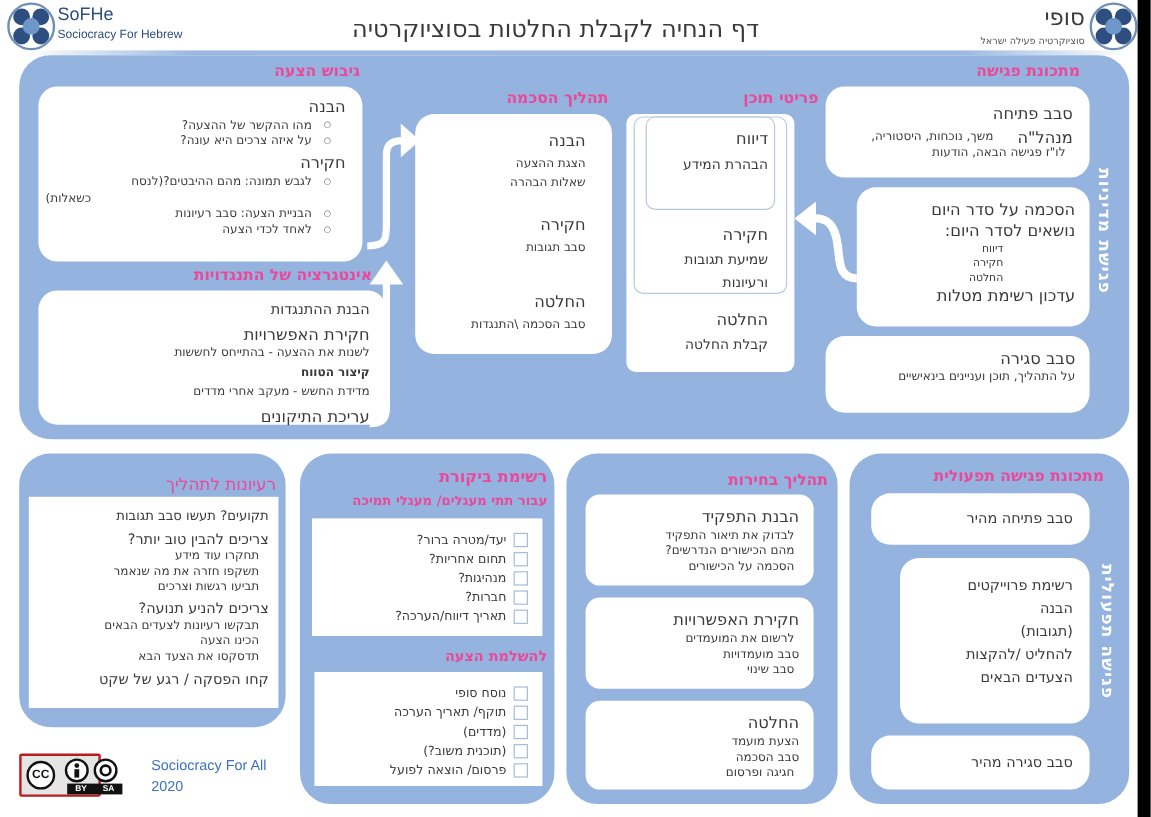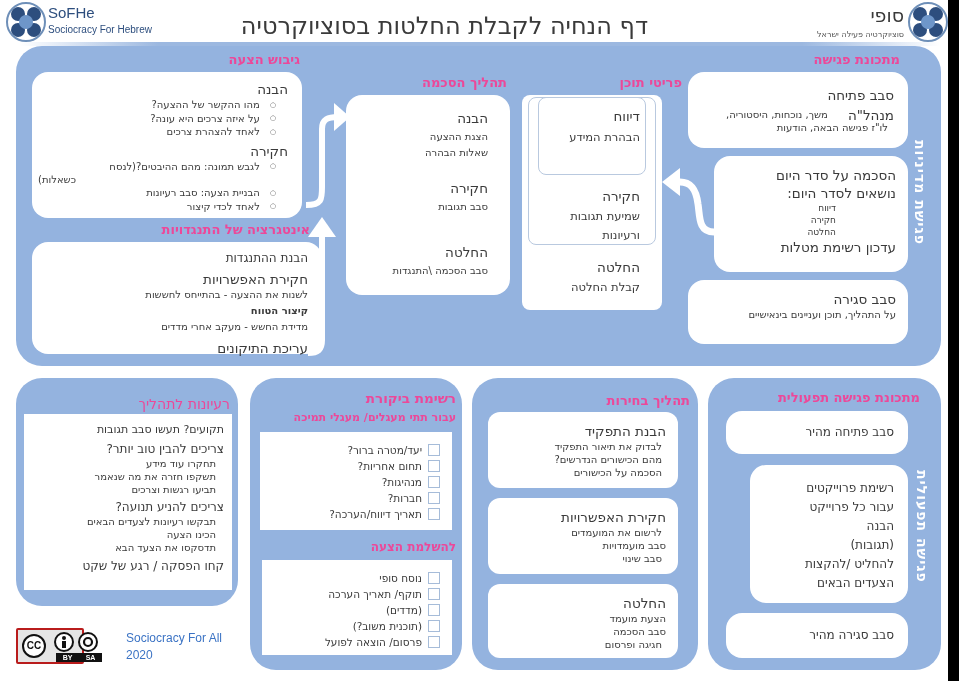--- a/index.html
+++ b/index.html
@@ -2,21 +2,21 @@
 <html><head>
 <meta charset="utf-8">
 <style>
   * { box-sizing: border-box; margin: 0; padding: 0; }
   html, body { width: 959px; height: 681px; overflow: hidden; background: #ffffff; }
   body { position: relative; font-family: "DejaVu Sans", "Liberation Sans", sans-serif; color: #404040; }
   .abs { position: absolute; }
   .right-strip { position: absolute; left: 948px; top: 0; width: 11px; height: 681px; background: #000; }
 
   
-  .header-title { position: absolute; left: 278px; top: 12px; width: 370px; text-align: center; font-size: 24px; color: #3a3a3a; direction: rtl; white-space: nowrap; }
+  .header-title { position: absolute; left: 278px; top: 12px; width: 370px; text-align: center; font-size: 20px; color: #3a3a3a; direction: rtl; white-space: nowrap; }
   .logo-left { position: absolute; left: 6px; top: 2px; width: 150px; height: 42px; }
   .logo-right { position: absolute; left: 808px; top: 2px; width: 140px; height: 42px; }
   .logo-circle { position: absolute; width: 40px; height: 40px; border-radius: 50%; border: 2px solid #6e8fb8; background: #fff; overflow: hidden; }
   .logo-left .logo-circle { left: 0; top: 0; }
   .logo-right .logo-circle { right: 0; top: 0; }
   .sofhe-name { position: absolute; left: 42px; top: 2px; font-size: 15px; color: #2d4e7e; font-family: "Liberation Sans", sans-serif; }
   .sofhe-sub { position: absolute; left: 42px; top: 22px; font-size: 10px; color: #2d4e7e; font-family: "Liberation Sans", sans-serif; white-space: nowrap; }
   .sofi-name { position: absolute; right: 44px; top: 2px; font-size: 19px; color: #3a3a3a; direction: rtl; }
   .sofi-sub { position: absolute; right: 44px; top: 28px; font-size: 8px; color: #555; direction: rtl; white-space: nowrap; }
   .header-line { position: absolute; left: 20px; top: 42px; width: 920px; height: 4px; background: linear-gradient(to right, #ffffff, #9cb8e0 15%, #9cb8e0 85%, #ffffff); }
@@ -148,28 +148,27 @@
   <path d="M22 140 L22 245 C22 255 18 258 8 258" stroke="#fff" stroke-width="6" fill="none"></path>
   <polygon points="22,122 8,142 36,142" fill="#fff"></polygon>
 </svg>
 
 <div class="panel-title" style="left:40px; top:52px; width:260px;">גיבוש הצעה</div>
 <div class="card" style="left:32px; top:72px; width:270px; height:146px; padding:8px 14px 0 6px; overflow:hidden;">
   <div class="t-big row">הבנה</div>
   <div style="padding-right:12px;">
     <div class="t-sm row bullet">מהו ההקשר של ההצעה?</div>
     <div class="t-sm row bullet">על איזה צרכים היא עונה?</div>
-    <div class="t-sm row bullet">לאחד להצהרת צרכים</div>
   </div>
   <div class="t-big row" style="margin-top:3px;">חקירה</div>
   <div style="padding-right:12px;">
     <div class="t-sm row bullet">לגבש תמונה: מהם ההיבטים?(לנסח</div>
     <div class="t-sm row" style="padding-right:20px; text-align:left;">כשאלות)</div>
     <div class="t-sm row bullet">הבניית הצעה: סבב רעיונות</div>
-    <div class="t-sm row bullet">לאחד לכדי קיצור</div>
+    <div class="t-sm row bullet">לאחד לכדי הצעה</div>
   </div>
 </div>
 
 <div class="panel-title" style="left:40px; top:222px; width:270px;">אינטגרציה של התנגדויות</div>
 <div class="card" style="left:32px; top:242px; width:290px; height:112px; padding:8px 14px 0 6px;">
   <div class="t-med row" style="font-size:12px;">הבנת ההתנגדות</div>
   <div class="t-big row" style="margin-top:4px;">חקירת האפשרויות</div>
   <div class="t-sm row">לשנות את ההצעה - בהתייחס לחששות</div>
   <div class="t-sm row" style="margin-top:3px;font-weight:bold;">קיצור הטווח</div>
   <div class="t-sm row" style="margin-top:3px;">מדידת החשש  - מעקב אחרי מדדים</div>
@@ -177,21 +176,20 @@
 </div>
 
 <div class="panel-bg" style="left:708px; top:378px; width:233px; height:292px;"></div>
 <div class="panel-title" style="left:720px; top:390px; width:200px;">מתכונת פגישה תפעולית</div>
 <div class="vlabel" style="left:914px; top:470px;">פגישה תפעולית</div>
 <div class="card" style="left:726px; top:411px; width:182px; height:43px; padding:13px 14px 0 6px;">
   <div class="t-med row" style="font-size:12px;">סבב פתיחה מהיר</div>
 </div>
 <div class="card" style="left:750px; top:465px; width:158px; height:138px; padding:14px 14px 0 6px;">
   <div class="t-med row" style="font-size:12px; line-height:19px;">רשימת פרוייקטים</div>
-  <div class="t-med row" style="font-size:12px; line-height:19px;">עבור כל פרוייקט</div>
   <div class="t-med row" style="font-size:12px; line-height:19px;">הבנה</div>
   <div class="t-med row" style="font-size:12px; line-height:19px;">(תגובות)</div>
   <div class="t-med row" style="font-size:12px; line-height:19px;">להחליט /להקצות</div>
   <div class="t-med row" style="font-size:12px; line-height:19px;">הצעדים הבאים</div>
 </div>
 <div class="card" style="left:726px; top:613px; width:182px; height:45px; padding:14px 14px 0 6px;">
   <div class="t-med row" style="font-size:12px;">סבב סגירה מהיר</div>
 </div>
 
 <div class="panel-bg" style="left:472px; top:378px; width:226px; height:292px;"></div>

